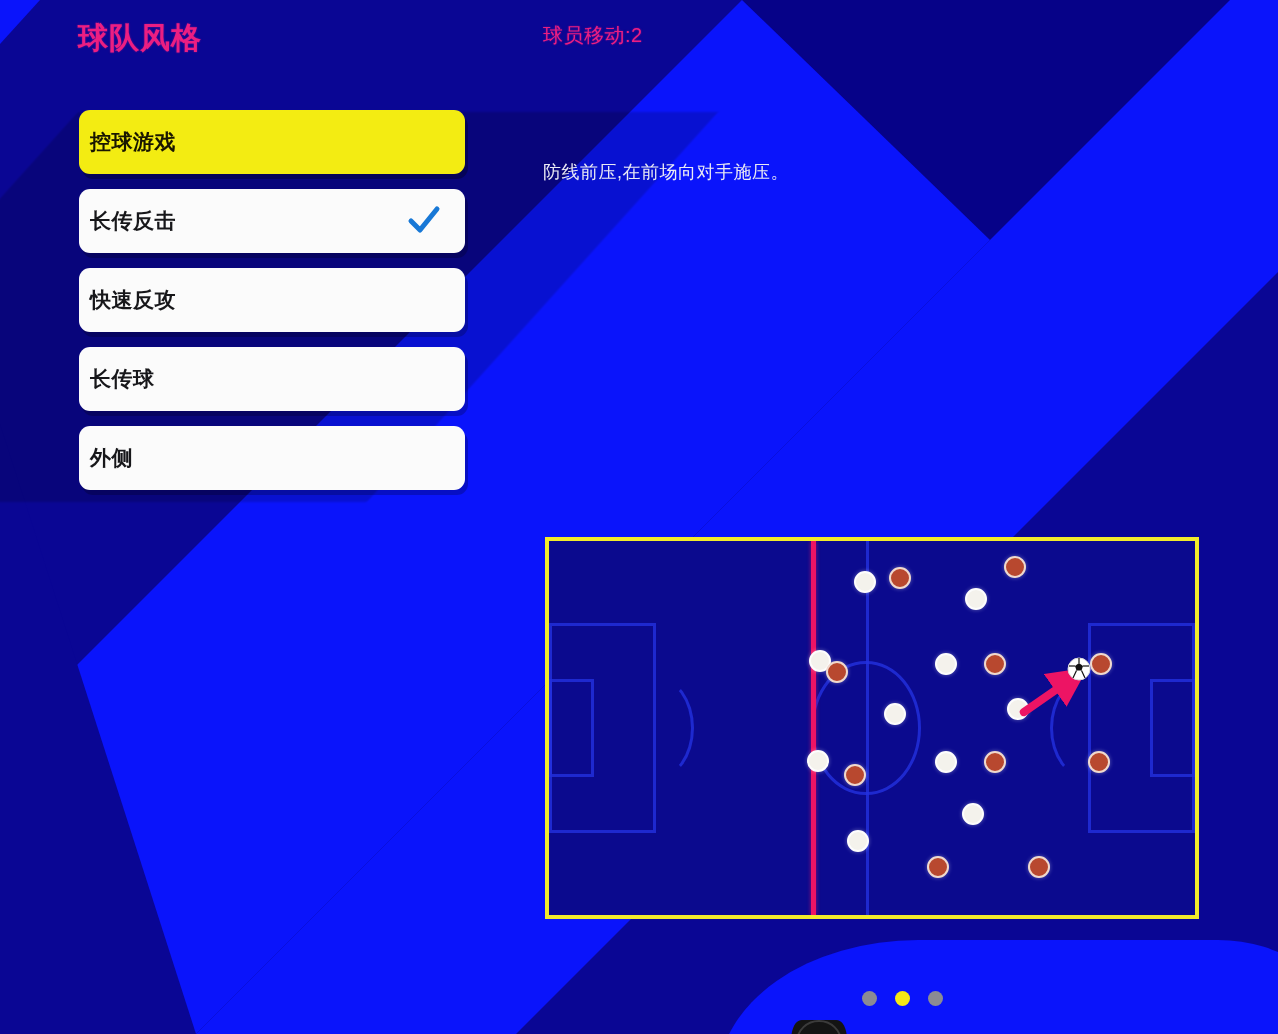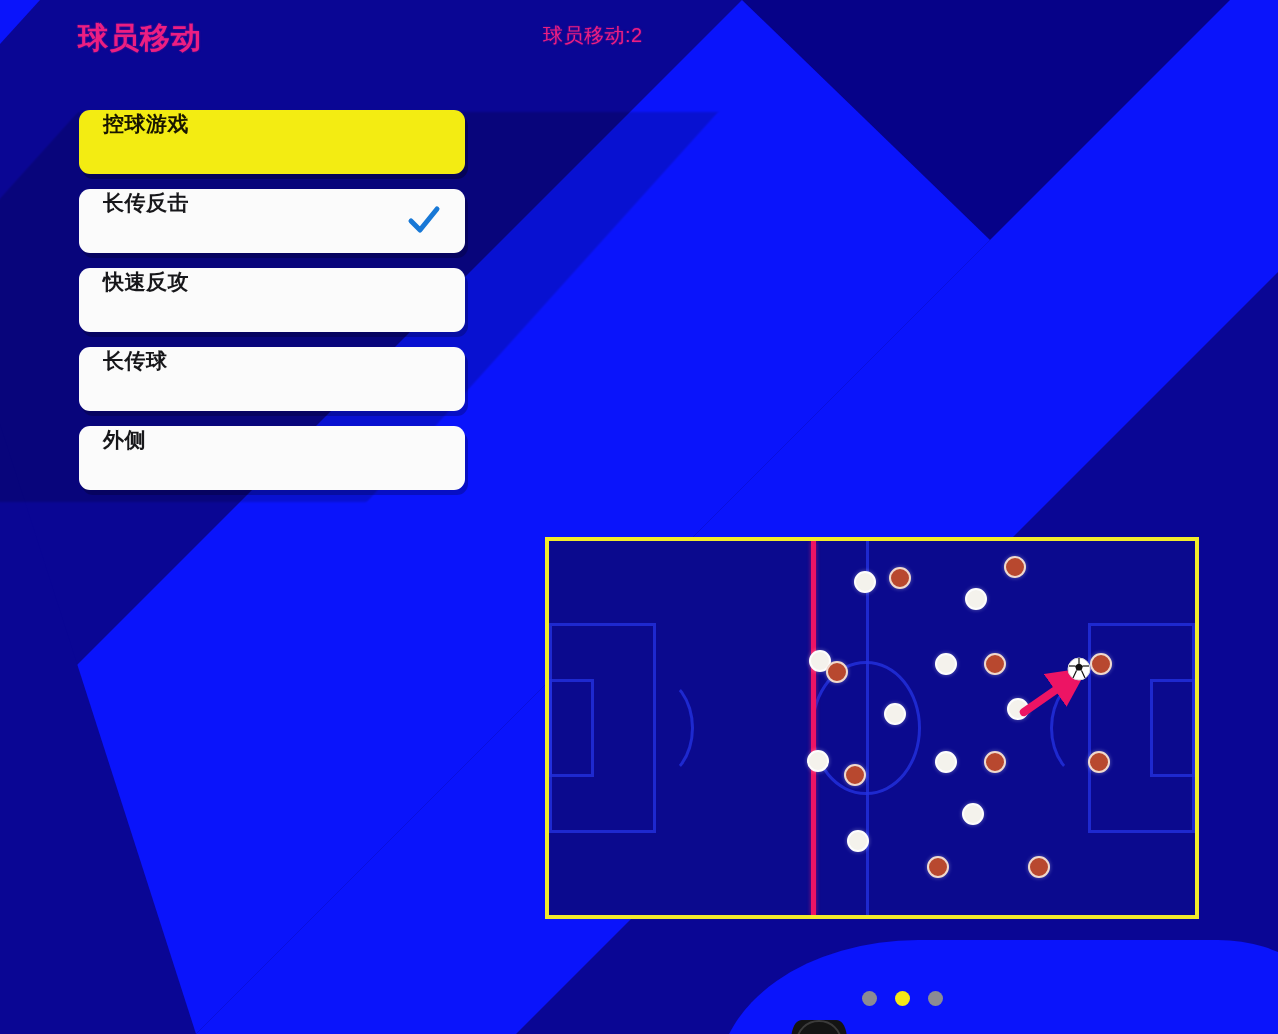--- a/index.html
+++ b/index.html
@@ -85,22 +85,22 @@
     width: 386px;
   }
   .option {
     position: relative;
     height: 64px;
     margin-bottom: 15px;
     border-radius: 11px;
     background: #FBFBFB;
     box-shadow: 3px 5px 0 rgba(0,0,0,0.22);
     display: flex;
-    align-items: flex-start;
-    padding: 0 20px 0 24px;
+    align-items: center;
+    padding: 0 20px 0 11px;
     box-sizing: border-box;
   }
   .option.selected {
     background: #F3EC12;
     box-shadow: 3px 5px 0 rgba(0,0,0,0.28);
   }
   .option-label {
     font-size: 21px;
     font-weight: bold;
     color: #17171A;
@@ -252,21 +252,21 @@
   <div class="bg-layer bg-base"></div>
   <div class="bg-layer bg-bright-right"></div>
   <div class="bg-layer bg-bright-lower"></div>
   <div class="bg-layer bg-dark-upper"></div>
   <div class="bg-layer bg-dark-lowerleft"></div>
   <div class="bg-layer bg-dark-lowerright"></div>
   <div class="bg-blob"></div>
   <div class="bg-layer bg-bright-left"></div>
   <div class="list-shadow"></div>
 
-  <div class="panel-title">球员移动</div>
+  <div class="panel-title">球队风格</div>
   <div class="option-list" id="option-list">
       <div class="option selected">
         <span class="option-label">控球游戏</span>
       </div>
       <div class="option">
         <span class="option-label">长传反击</span>
         <span class="check-icon"><svg viewBox="0 0 34 34" width="34" height="34">
             <path d="M4,17 L13,26 L30,5" fill="none" stroke="#1878D6" stroke-width="5" stroke-linecap="round" stroke-linejoin="round"></path>
           </svg></span>
       </div>
@@ -275,20 +275,21 @@
       </div>
       <div class="option">
         <span class="option-label">长传球</span>
       </div>
       <div class="option">
         <span class="option-label">外侧</span>
       </div>
     </div>
 
   <div class="sub-label">球员移动:2</div>
+  <div class="desc">防线前压,在前场向对手施压。</div>
 
   <div class="pitch">
 
     <div class="pl pl-v" style="left:49%; top:0; height:100%;"></div>
 
     <div class="center-circle" style="left:40.6%; top:32%; width:17%; height:36%;"></div>
 
     <div class="pitch-box" style="left:0; top:22%; width:16.5%; height:56%;"></div>
 
     <div class="pitch-box" style="left:0; top:37%; width:7%; height:26%;"></div>

